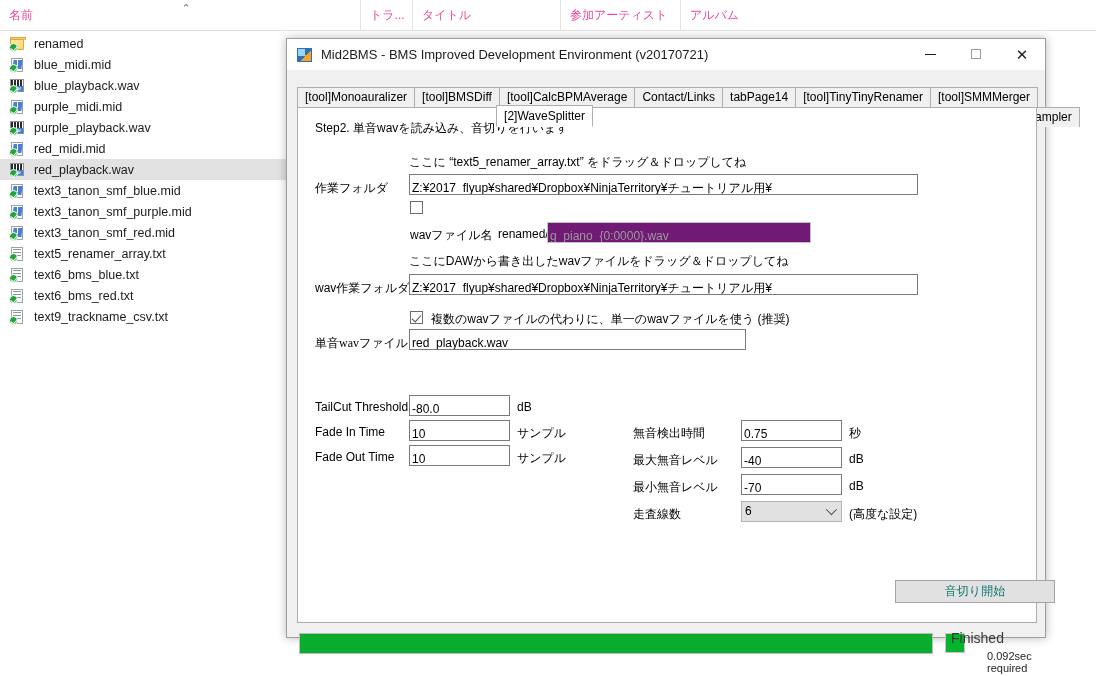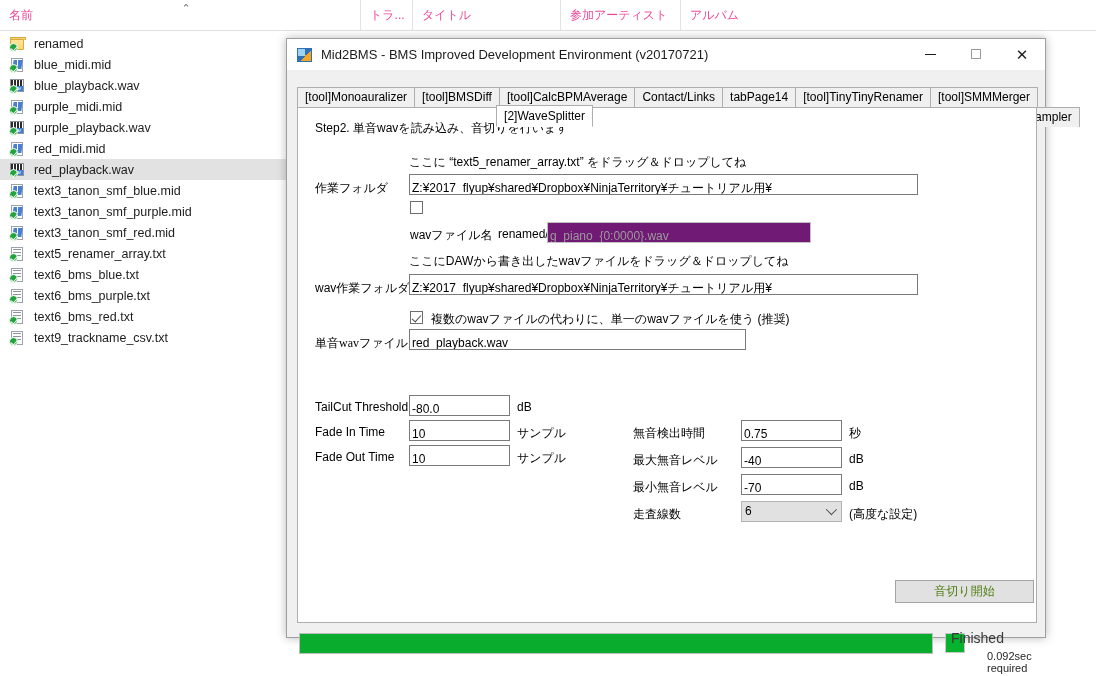--- a/index.html
+++ b/index.html
@@ -219,23 +219,23 @@
     font-size: 12px; color: #000; line-height: 19px;
     padding: 0 3px; white-space: nowrap;
   }
   .combo .carat {
     position: absolute; right: 7px; top: 5px;
     width: 8px; height: 8px;
     border: solid #4a4a4a; border-width: 0 1.3px 1.3px 0;
     transform: rotate(45deg) translateY(-2px);
   }
   #go-button {
-    position: absolute; left: 597px; top: 472px; width: 139px; height: 23px;
+    position: absolute; left: 597px; top: 472px; width: 160px; height: 23px;
     background: #e1e1e1; border: 1px solid #a4a4a4;
-    font-size: 12px; color: #4d7c0f;
+    font-size: 12px; color: #0f766e;
     display: flex; align-items: center; justify-content: center;
   }
 
   
   #progress-outer {
     position: absolute; left: 12px; top: 594px; width: 634px; height: 21px;
     background: #e6e6e6; border: 1px solid #bcbcbc;
   }
   #progress-fill {
     position: absolute; left: 0; top: 0; height: 19px; background: #09ac2c;
@@ -365,28 +365,20 @@
         </span>
         <span>text5_renamer_array.txt</span>
       </div>
       <div class="file-row">
         <span class="ficon ic-txt">
           <span class="page"></span>
           <span class="lines"></span>
           <span class="chk"></span>
         </span>
         <span>text6_bms_blue.txt</span>
-      </div>
-      <div class="file-row">
-        <span class="ficon ic-txt">
-          <span class="page"></span>
-          <span class="lines"></span>
-          <span class="chk"></span>
-        </span>
-        <span>text6_bms_purple.txt</span>
       </div>
       <div class="file-row">
         <span class="ficon ic-txt">
           <span class="page"></span>
           <span class="lines"></span>
           <span class="chk"></span>
         </span>
         <span>text6_bms_red.txt</span>
       </div>
       <div class="file-row">

